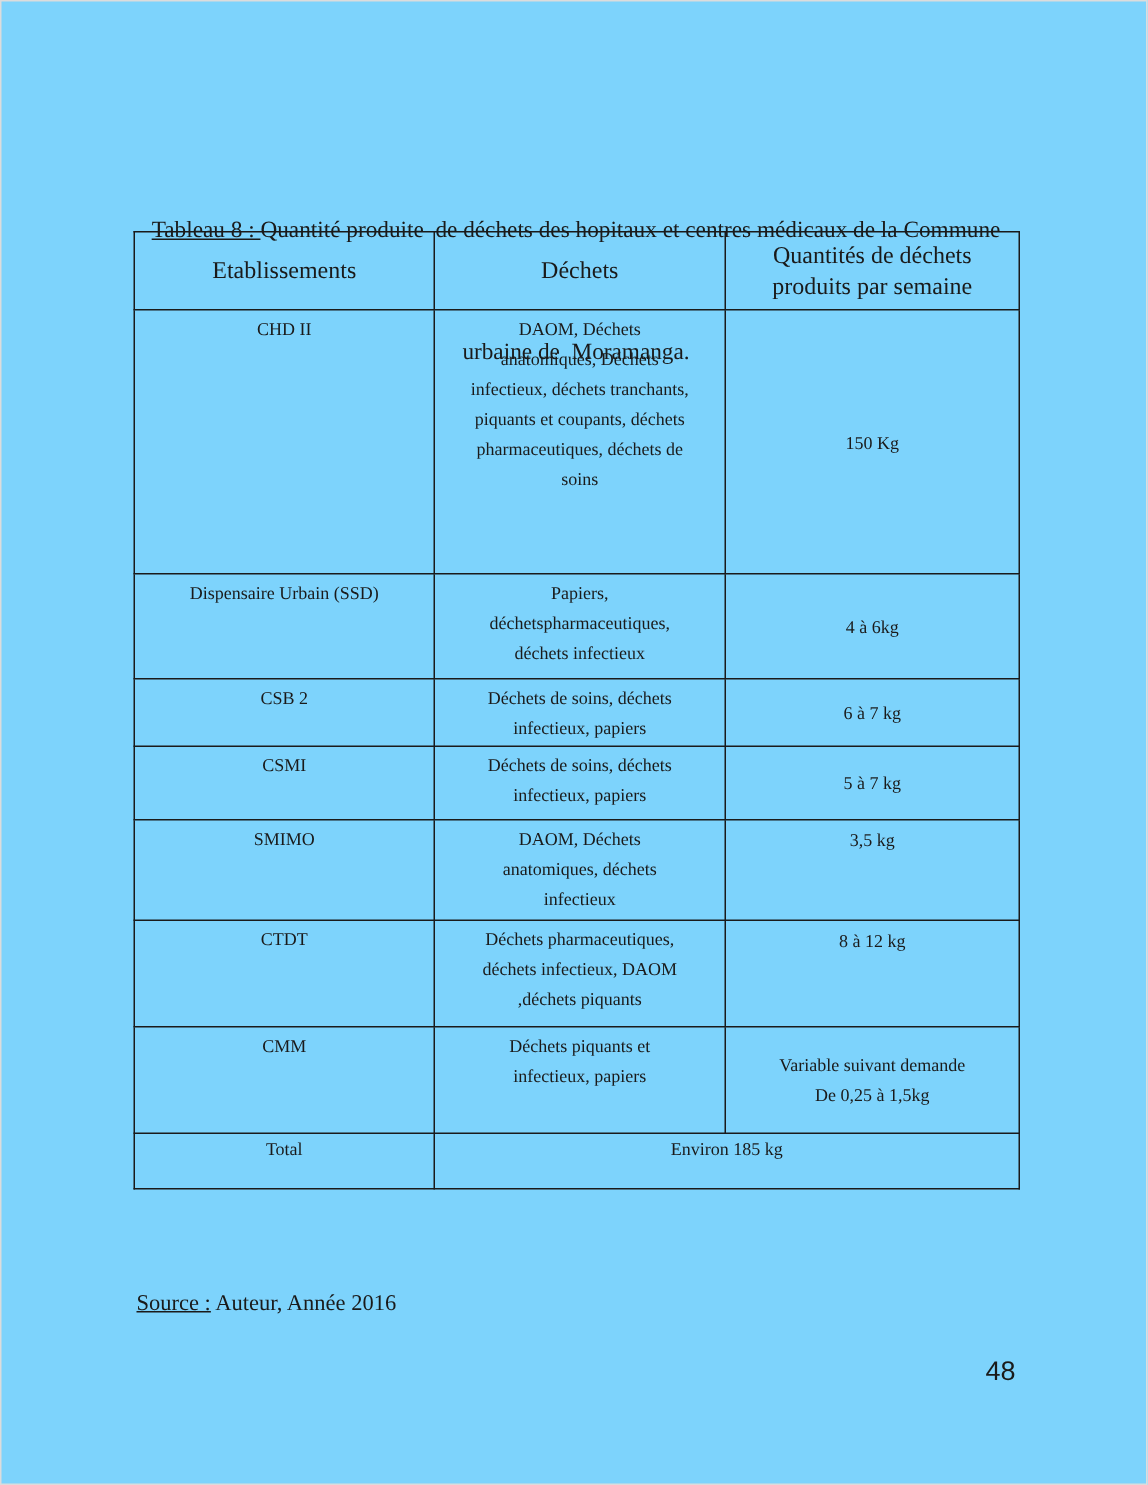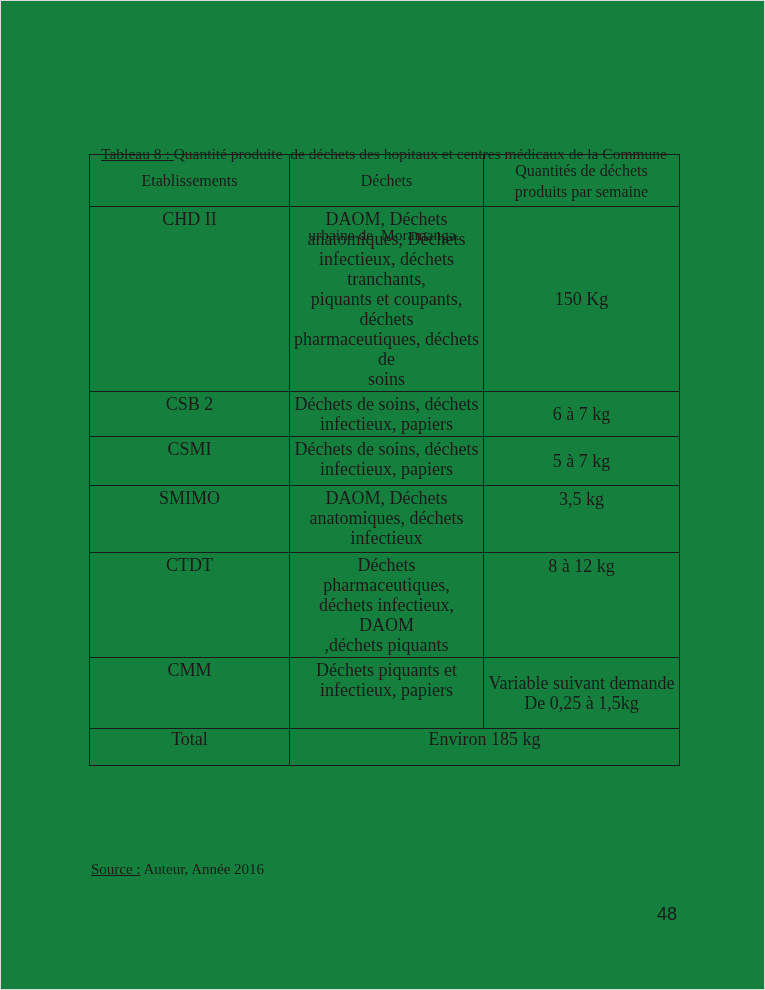--- a/index.html
+++ b/index.html
@@ -8,21 +8,21 @@
     width: 765px; height: 990px;
     background: #ffffff;
     font-family: "Liberation Serif", serif;
     color: #1a1a1a;
     position: relative;
     overflow: hidden;
   }
   .page {
     position: absolute; inset: 0;
     width: 765px; height: 990px;
-    background: #15803d;
+    background: #7dd3fc;
     border: 1px solid #dcdcdc;
   }
   .doc-title {
     position: absolute;
     left: 88px; top: 85px; width: 590px;
     text-align: center;
     font-size: 15.5px;
     line-height: 27px;
     white-space: pre-wrap;
   }
@@ -41,21 +41,21 @@
     white-space: pre-line;
     overflow: hidden;
   }
   .waste-table th {
     font-weight: normal;
     font-size: 16px;
     line-height: 21px;
     vertical-align: middle;
   }
   .waste-table td {
-    font-size: 18px;
+    font-size: 12px;
     line-height: 20px;
     vertical-align: top;
   }
   .waste-table td.qty { vertical-align: middle; }
   .waste-table td.qty.v-top { vertical-align: top; padding-top: 3px; }
   tr.h-header { height: 52px; }
   tr.r0 { height: 176px; }
   tr.r1 { height: 70px; }
   tr.r2 { height: 48px; }
   tr.r3 { height: 43px; }
@@ -104,20 +104,27 @@
       <tr class="r0">
         <td>CHD II</td>
         <td>DAOM, Déchets
 anatomiques, Déchets
 infectieux, déchets tranchants,
 piquants et coupants, déchets
 pharmaceutiques, déchets de
 soins</td>
         <td class="qty">150 Kg</td>
       </tr>
+      <tr class="r1">
+        <td>Dispensaire Urbain (SSD)</td>
+        <td>Papiers,
+déchetspharmaceutiques,
+déchets infectieux</td>
+        <td class="qty">4 à 6kg</td>
+      </tr>
       <tr class="r3">
         <td>CSB 2</td>
         <td>Déchets de soins, déchets
 infectieux, papiers</td>
         <td class="qty">6 à 7 kg</td>
       </tr>
       <tr class="r4">
         <td>CSMI</td>
         <td>Déchets de soins, déchets
 infectieux, papiers</td>

